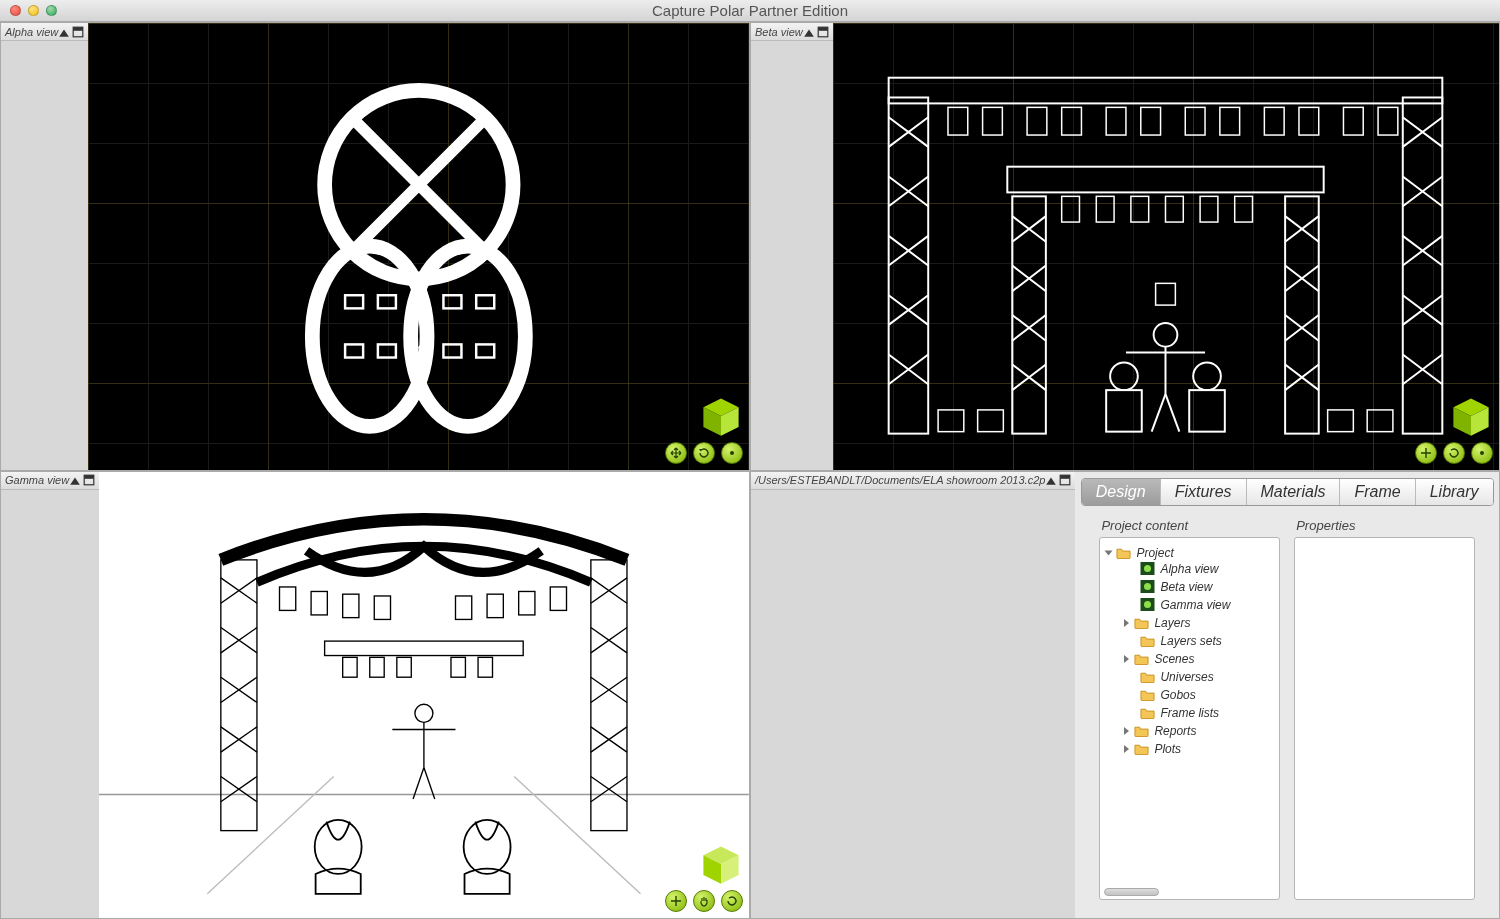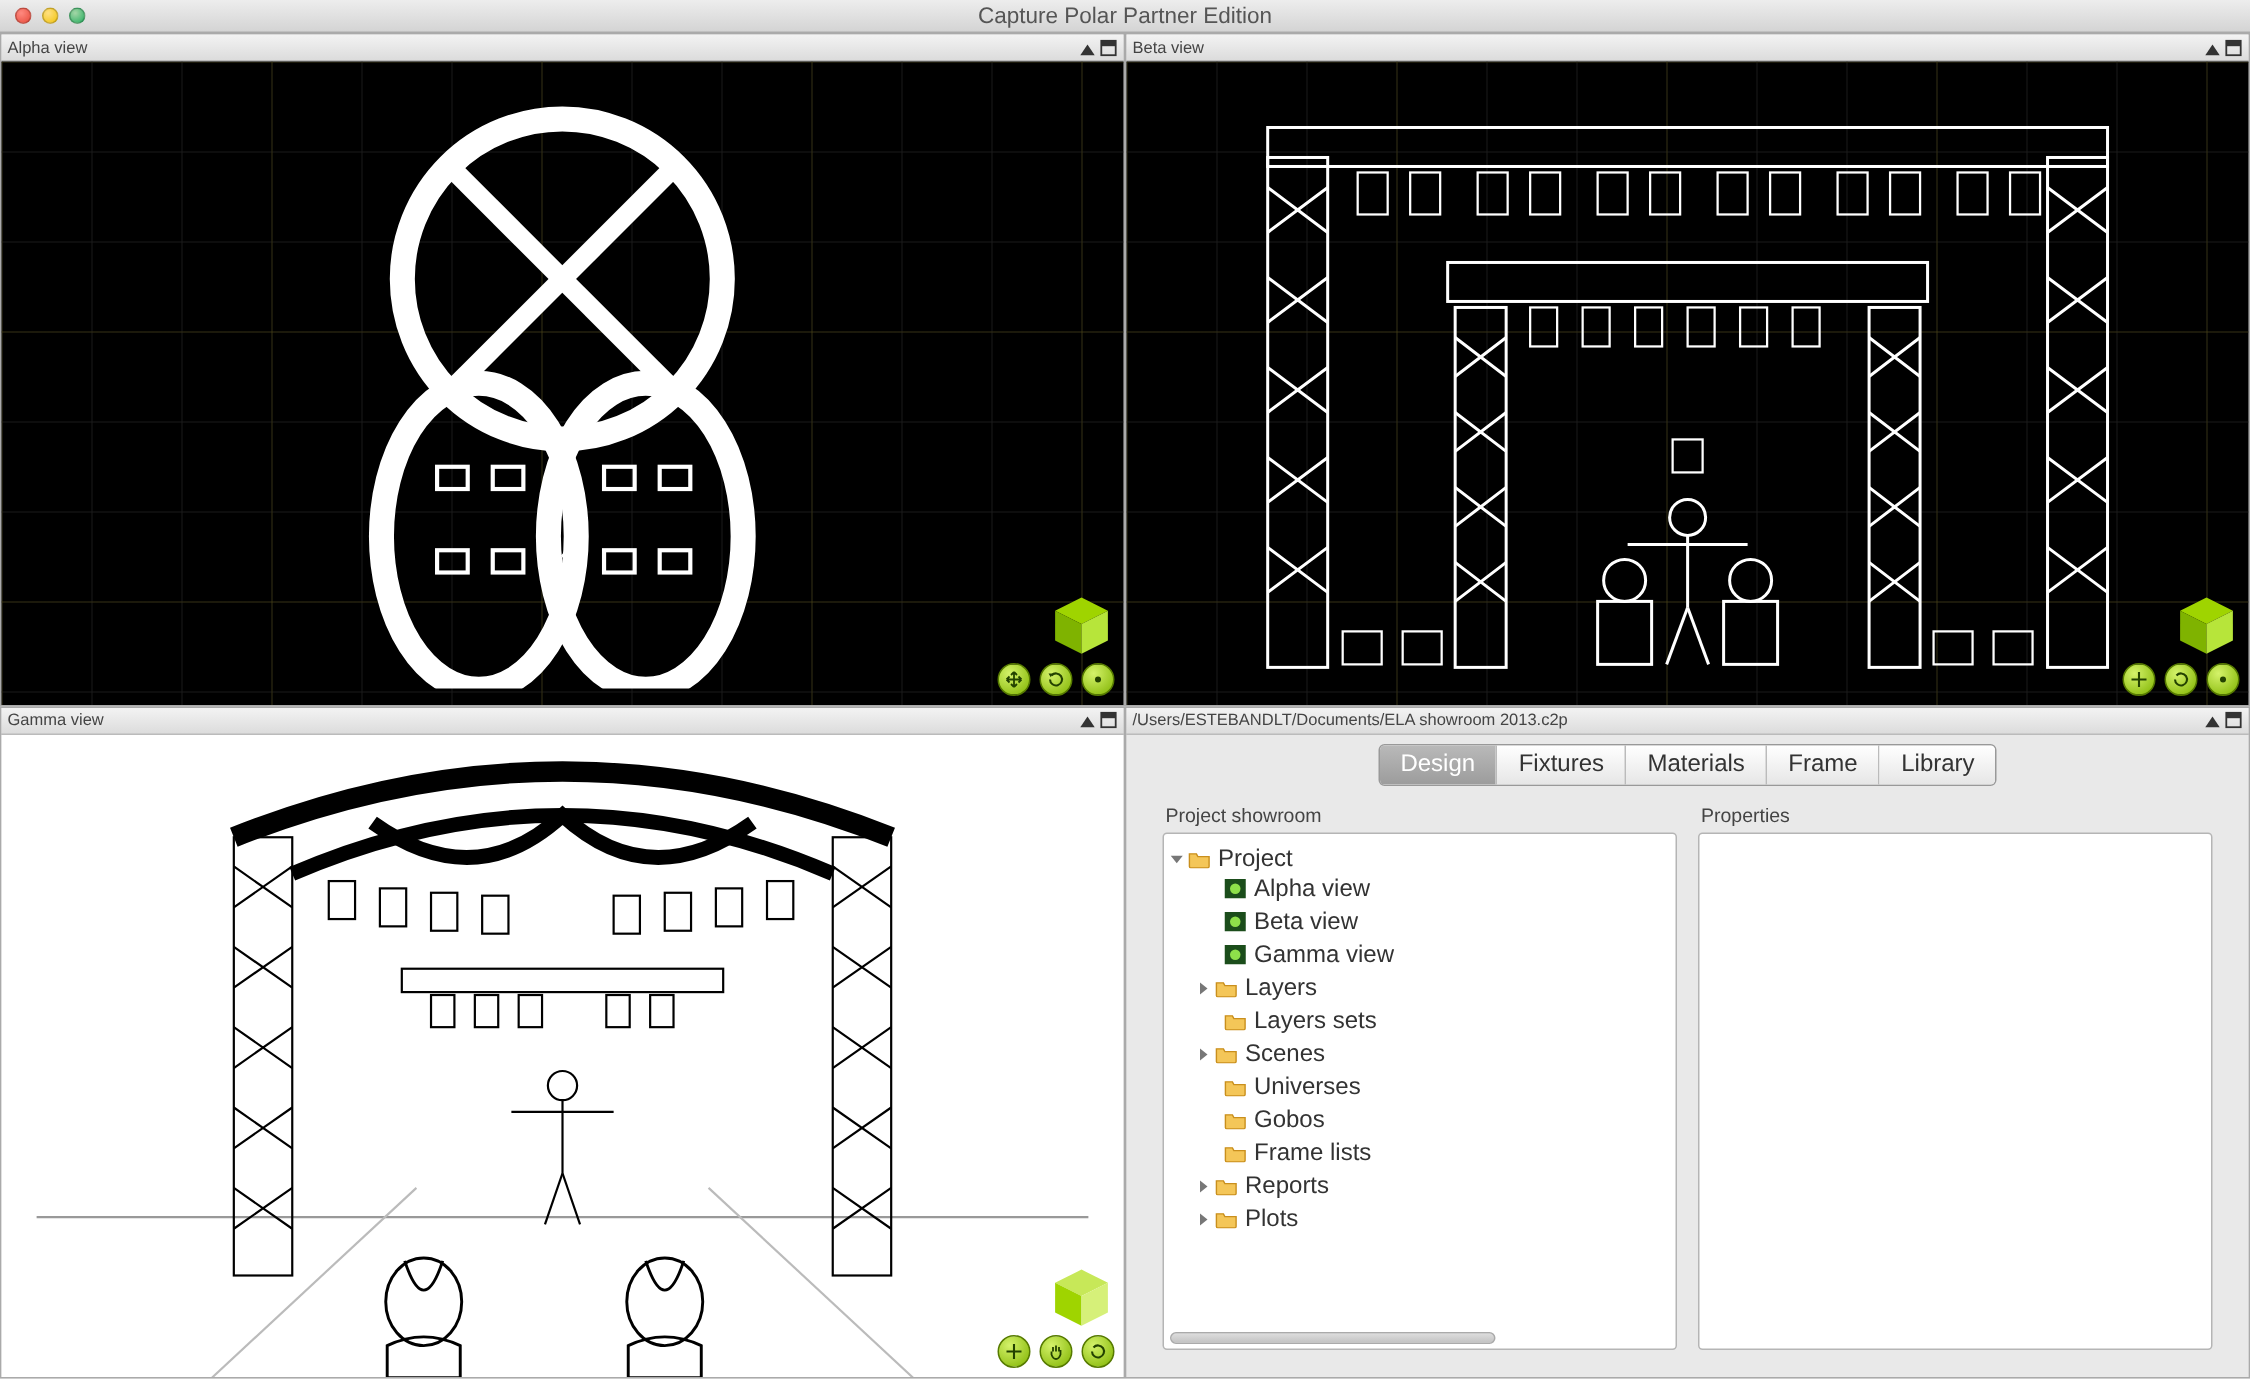--- a/index.html
+++ b/index.html
@@ -43,24 +43,25 @@
   }
   .workspace {
     display: grid;
     grid-template-columns: 1fr 1fr;
     grid-template-rows: 1fr 1fr;
     width: 1500px;
     height: calc(919px - 22px);
   }
   .pane {
     display: flex;
-    flex-direction: column;
+    flex-direction: row;
     border: 1px solid #aaa;
     min-width: 0;
     min-height: 0;
+    font-style: italic;
   }
   .pane-header {
     height: 18px;
     background: linear-gradient(#f3f3f3,#dcdcdc);
     border-bottom: 1px solid #bbb;
     display: flex;
     align-items: center;
     justify-content: space-between;
     padding: 0 4px;
     font-size: 11px;
@@ -177,21 +178,21 @@
     overflow:auto;
     position:relative;
   }
   .scrollbar-strip{
     position:absolute;
     left:4px;right:120px;bottom:3px;height:8px;
     background:linear-gradient(#ddd,#c3c3c3);
     border:1px solid #aaa;
     border-radius:4px;
   }
-  .tree{padding:6px 6px 20px 6px; font-size:16px;}
+  .tree{padding:6px 6px 20px 6px; font-size:12px;}
   .tree ul{list-style:none; padding-left:18px;}
   .tree > ul{padding-left:0;}
   .tree li{padding:2px 0; white-space:nowrap;}
   .row{display:flex;align-items:center;gap:5px;}
   .disc{width:0;height:0;border-left:5px solid #777;border-top:4px solid transparent;border-bottom:4px solid transparent;}
   .disc.open{transform:rotate(90deg); border-left-color:#777;}
   .sp{display:inline-block;width:11px;}
   .folder-icon,.view-icon,.sel-icon{
     width:15px;height:13px;display:inline-block;flex-shrink:0;
   }
@@ -520,21 +521,21 @@
         <div class="seg-tabs">
           <div class="tab selected">Design</div>
           <div class="tab">Fixtures</div>
           <div class="tab">Materials</div>
           <div class="tab">Frame</div>
           <div class="tab">Library</div>
         </div>
       </div>
       <div class="panel-columns">
         <div class="panel-col">
-          <h4>Project showroom</h4>
+          <h4>Project content</h4>
           <div class="panel-box">
             <div class="tree">
               <ul>
                 <li>
                   <div class="row">
                     <span class="disc open"></span>
                     <span class="folder-icon">
                       <svg viewBox="0 0 16 13">
                           <path d="M1 3h5l1 2h8v7a1 1 0 0 1-1 1H2a1 1 0 0 1-1-1z" fill="#f4c658" stroke="#c98f1d"></path>
                         </svg>

